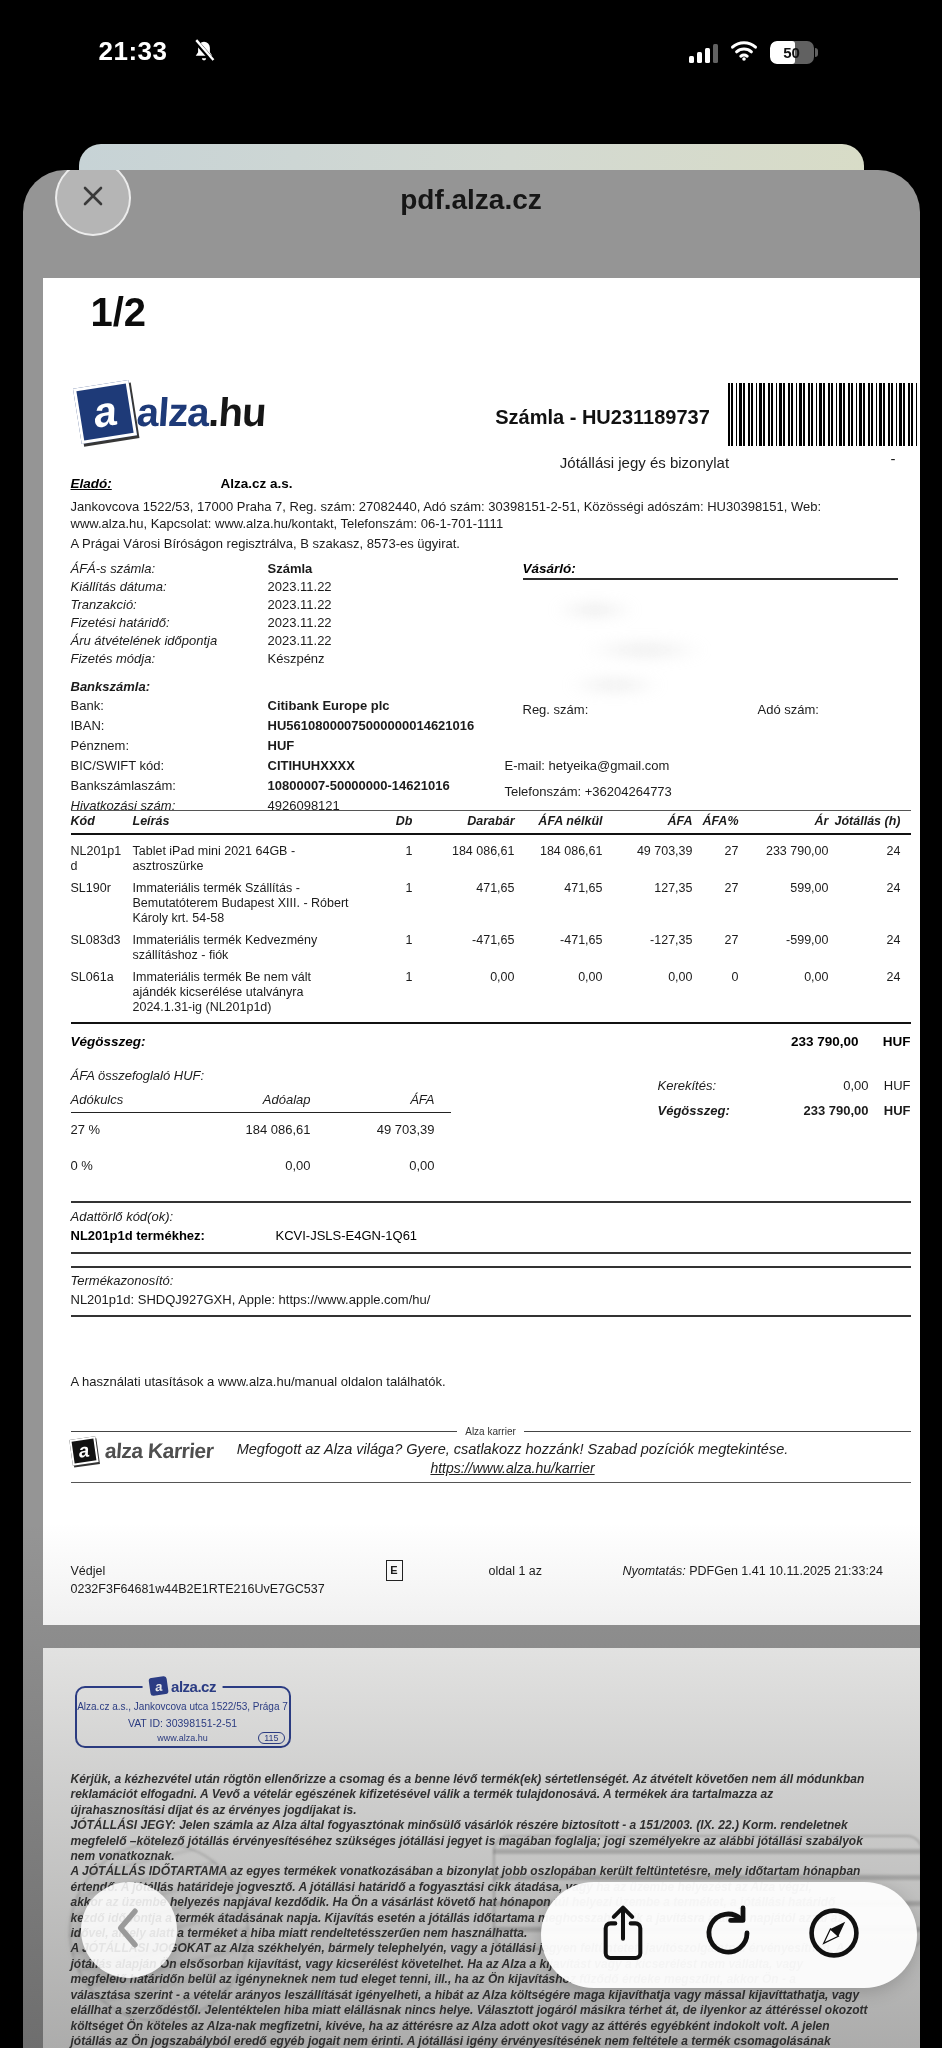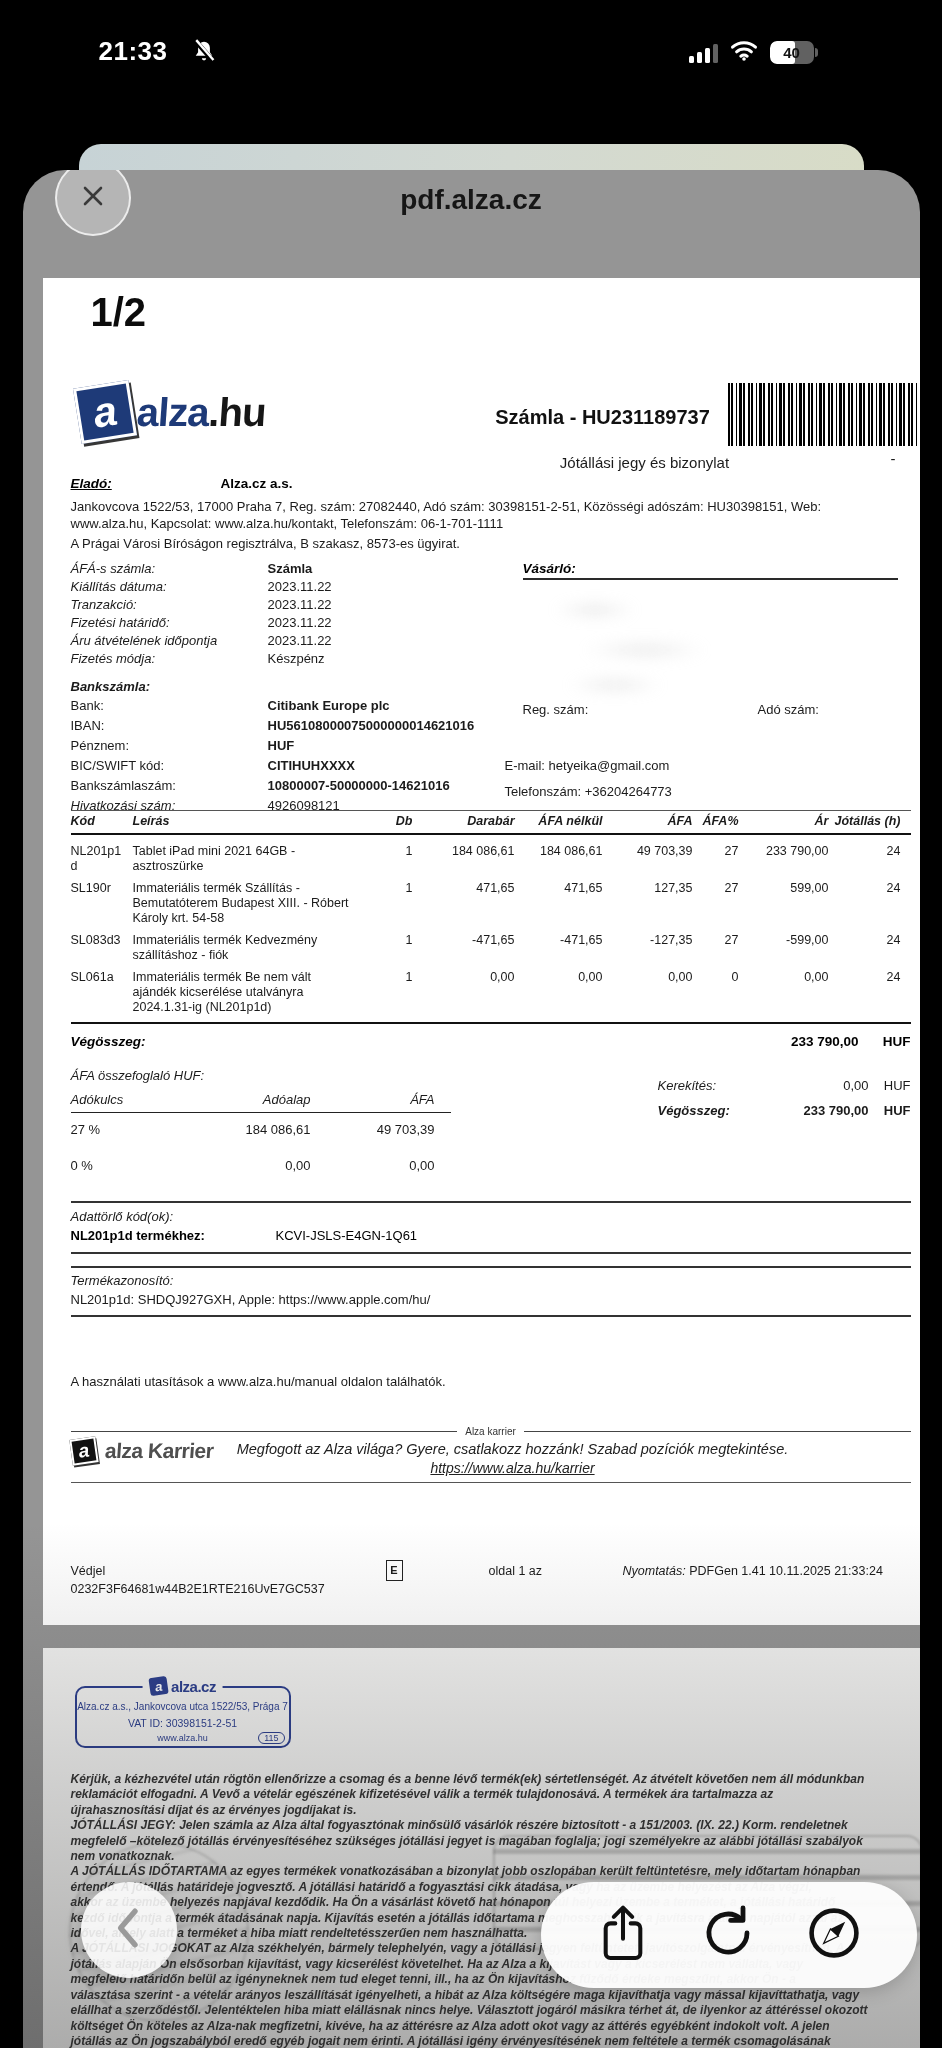--- a/index.html
+++ b/index.html
@@ -197,21 +197,21 @@
         <svg width="28" height="21" viewBox="0 0 28 21">
           <path d="M2.5 7.2a17 17 0 0 1 23 0" stroke="#fff" stroke-width="3" fill="none" stroke-linecap="round"></path>
           <path d="M6.6 11.8a11 11 0 0 1 14.8 0" stroke="#fff" stroke-width="3" fill="none" stroke-linecap="round"></path>
           <path d="M10.8 16.2a5.5 5.5 0 0 1 6.4 0" stroke="#fff" stroke-width="3" fill="none" stroke-linecap="round"></path>
           <circle cx="14" cy="19" r="1.8" fill="#fff"></circle>
         </svg>
       </div>
       <div class="battery">
         <div class="bat-body">
             <div class="bat-fill"></div>
-            <div class="bat-num">40</div>
+            <div class="bat-num">50</div>
           </div>
         <div class="bat-tip"></div>
       </div>
     </div>
   </div>
 
   <div class="backcard"></div>
 
   <div class="sheet">
     <div class="sheet-header">

